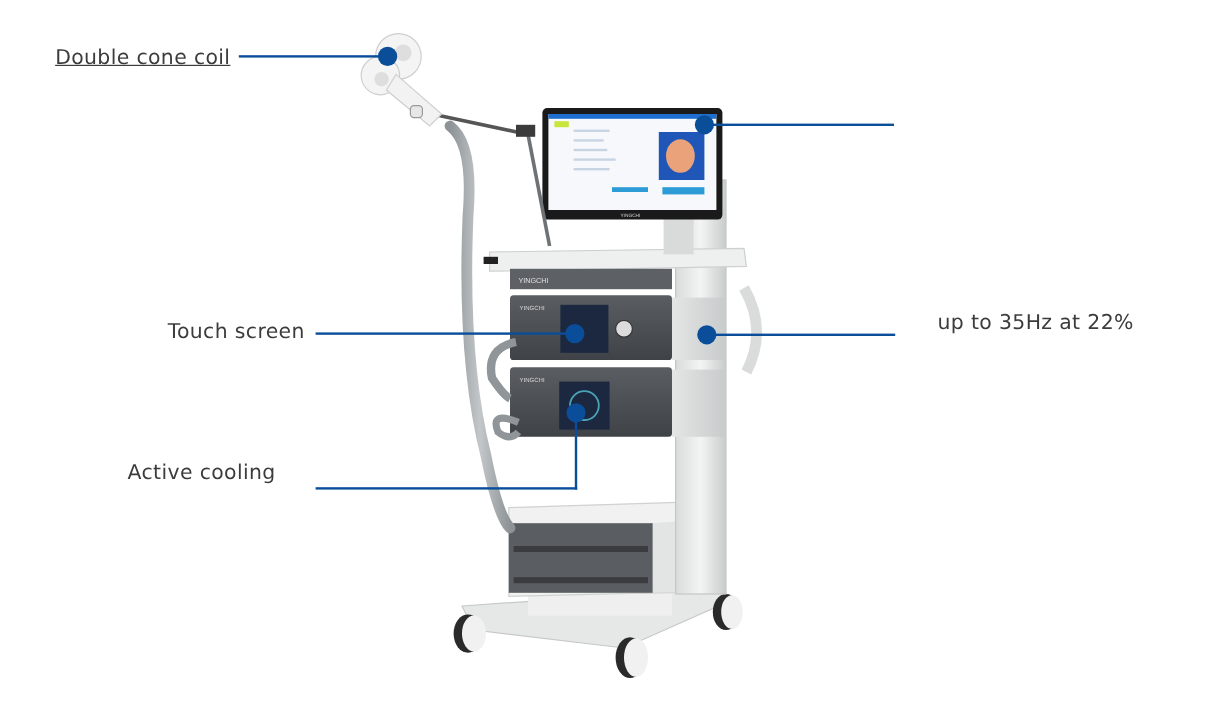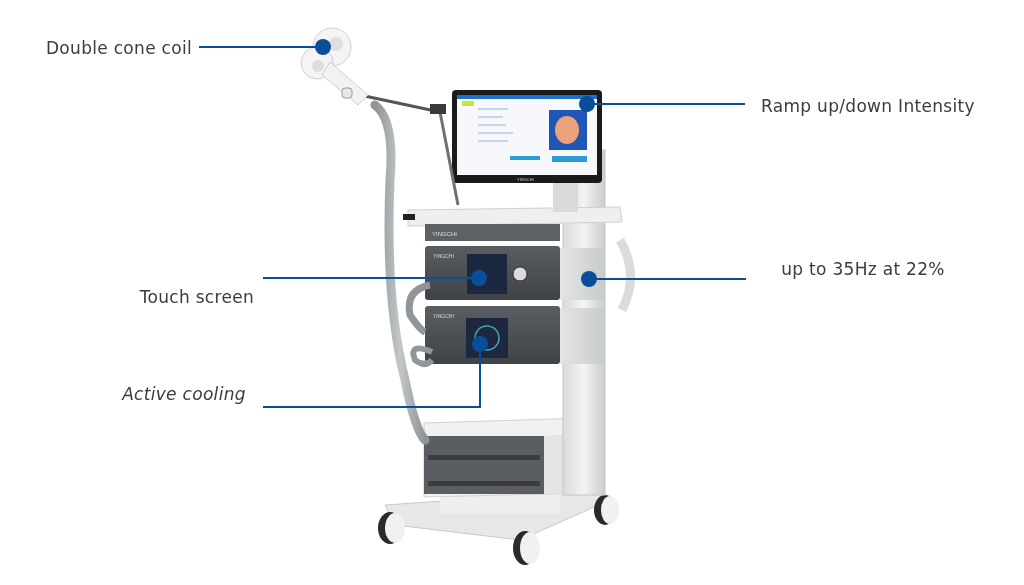--- a/index.html
+++ b/index.html
@@ -124,42 +124,41 @@
   <g>
     <circle cx="332" cy="47" r="19" fill="#f4f4f4" stroke="#cfcfcf"></circle>
     <circle cx="317" cy="63" r="16" fill="#f4f4f4" stroke="#cfcfcf"></circle>
     <circle cx="336" cy="44" r="7" fill="#dedede"></circle>
     <circle cx="318" cy="66" r="6" fill="#dedede"></circle>
     <path d="M330 62 L368 95 L358 105 L322 75 Z" fill="#f2f2f2" stroke="#cfcfcf"></path>
     <rect x="342" y="88" width="10" height="10" rx="3" fill="#e7e7e7" stroke="#999"></rect>
   </g>
 </svg>
 
-<div class="label rightalign" style="left:20px; top:37px; width:172px;">
+<div class="label rightalign" style="left:20px; top:37px; width:172px;text-decoration:underline;">
   <span>Double cone coil</span>
 </div>
 <div class="line" style="left:199px; top:46px; width:124px; height:2px;"></div>
 <div class="dot" style="left:315px; top:39px;"></div>
 
 <div class="dot" style="left:579px; top:96px;"></div>
 <div class="line" style="left:587px; top:103px; width:158px; height:2px;"></div>
 <div class="label right" style="left:761px; top:95px;">
-  <div>Ramp up/down Intensity</div>
 </div>
 
-<div class="label rightalign" style="left:90px; top:266px; width:164px;margin-top:20px;">
+<div class="label rightalign" style="left:90px; top:266px; width:164px;">
   <span>Touch screen</span>
 </div>
 <div class="line" style="left:263px; top:277px; width:215px; height:2px;"></div>
 <div class="dot" style="left:471px; top:270px;"></div>
 
 <div class="dot" style="left:581px; top:271px;"></div>
 <div class="line" style="left:589px; top:278px; width:157px; height:2px;"></div>
 <div class="label center" style="left:752px; top:258px; width:222px;">
   <div>up to 35Hz at 22%</div>
 </div>
 
 <div class="dot" style="left:472px; top:336px;"></div>
 <div class="line" style="left:479px; top:344px; width:2px; height:64px;"></div>
 <div class="line" style="left:263px; top:406px; width:218px; height:2px;"></div>
-<div class="label center" style="left:104px; top:383px; width:160px;font-style:italic;">
+<div class="label center" style="left:88px; top:383px; width:160px;">
   <div>Active cooling</div>
 </div>
 
 </body></html>

